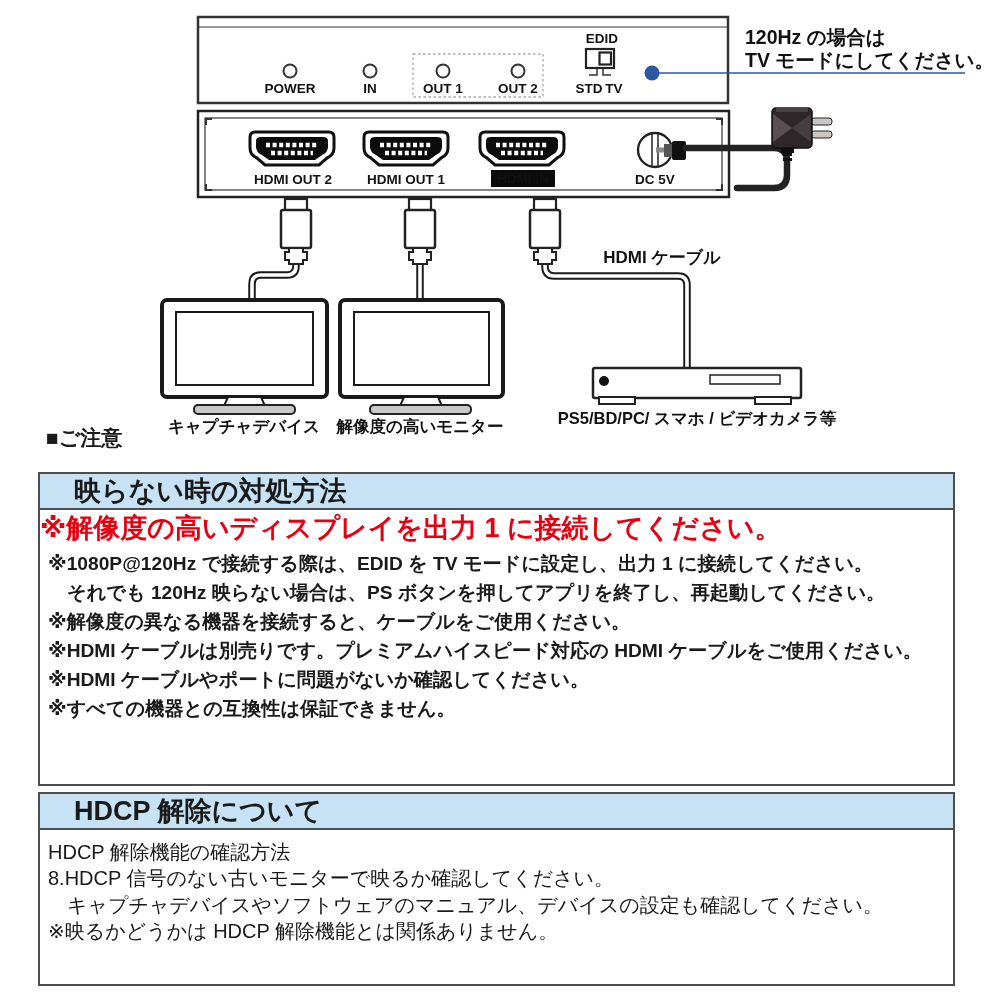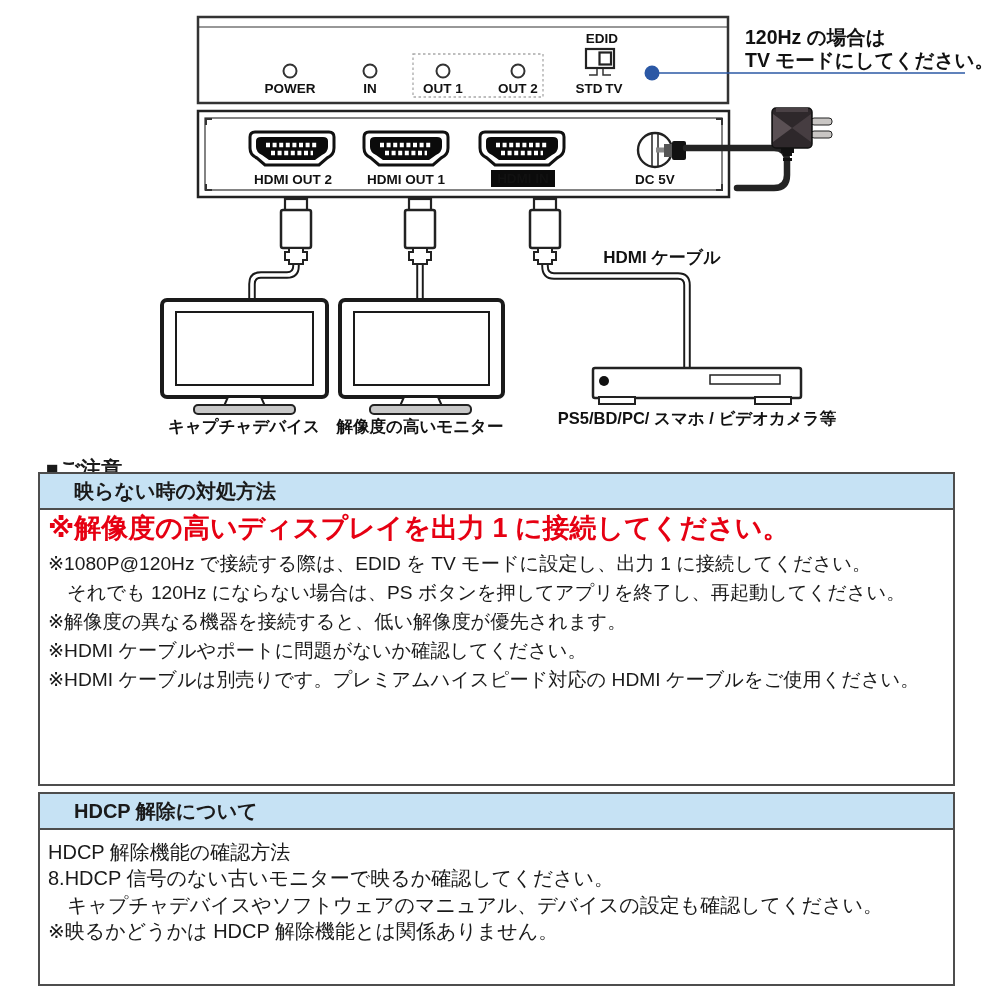--- a/index.html
+++ b/index.html
@@ -6,27 +6,27 @@
   .page{
     position:relative;width:1000px;height:1000px;background:#fff;overflow:hidden;
     font-family:"Liberation Sans","DejaVu Sans",sans-serif;color:#1a1a1a;
   }
   svg text{font-family:"Liberation Sans","DejaVu Sans",sans-serif;}
   .panel-label{font-size:13.5px;font-weight:bold;fill:#111;}
   .callout-text{font-size:19.5px;font-weight:bold;fill:#111;}
   .device-label{font-size:16.5px;font-weight:bold;fill:#111;}
   .cable-label{font-size:17px;font-weight:bold;fill:#111;}
 
-  .notice-title{position:absolute;left:46px;top:455px;font-size:21px;font-weight:bold;}
+  .notice-title{position:absolute;left:46px;top:424px;font-size:21px;font-weight:bold;}
   .nbox{position:absolute;left:38px;width:917px;border:2px solid #4d4d4d;background:#fff;box-sizing:border-box;}
   .nbox-header{height:34px;line-height:34px;background:#c6e2f4;border-bottom:2px solid #4d4d4d;
-    font-size:20px;font-weight:bold;padding-left:34px;}
-  .highlight-line{font-size:27px;font-weight:bold;color:#e60012;line-height:36px;padding-left:8px;white-space:nowrap;}
+    font-size:27px;font-weight:bold;padding-left:34px;}
+  .highlight-line{font-size:27px;font-weight:bold;color:#e60012;line-height:36px;white-space:nowrap;}
   .nbody{padding:3px 6px 0 8px;}
-  .nline{font-size:19.2px;line-height:29px;white-space:nowrap;}
+  .nline{font-size:19.2px;line-height:29px;white-space:nowrap;font-weight:bold;}
   .nbody2{padding:9px 6px 0 8px;}
   .nline2{font-size:20px;line-height:26.4px;white-space:nowrap;}
   .indent{padding-left:19px;}
 </style>
 </head>
 <body>
 
 <div class="page">
 
 <svg width="1000" height="440" viewBox="0 0 1000 440">
@@ -162,24 +162,25 @@
 </svg>
 
 
 <div class="notice-title">■ご注意</div>
 
 <div class="nbox" style="top:472px;height:314px;">
   <div class="nbox-header">映らない時の対処方法</div>
   <div class="highlight-line">※解像度の高いディスプレイを出力 1 に接続してください。</div>
   <div class="nbody">
     <div class="nline">※1080P@120Hz で接続する際は、EDID を TV モードに設定し、出力 1 に接続してください。</div>
-    <div class="nline indent">それでも 120Hz にならない場合は、PS ボタンを押してアプリを終了し、再起動してください。</div>
-    <div class="nline">※解像度の異なる機器を接続すると、低い解像度が優先されます。</div>
+    <div class="nline indent">それでも 120Hz 映らない場合は、PS ボタンを押してアプリを終了し、再起動してください。</div>
+    <div class="nline">※解像度の異なる機器を接続すると、ケーブルをご使用ください。</div>
+    <div class="nline">※HDMI ケーブルは別売りです。プレミアムハイスピード対応の HDMI ケーブルをご使用ください。</div>
     <div class="nline">※HDMI ケーブルやポートに問題がないか確認してください。</div>
-    <div class="nline">※HDMI ケーブルは別売りです。プレミアムハイスピード対応の HDMI ケーブルをご使用ください。</div>
+    <div class="nline">※すべての機器との互換性は保証できません。</div>
   </div>
 </div>
 
 <div class="nbox" style="top:792px;height:194px;">
   <div class="nbox-header">HDCP 解除について</div>
   <div class="nbody2">
     <div class="nline2">HDCP 解除機能の確認方法</div>
     <div class="nline2">8.HDCP 信号のない古いモニターで映るか確認してください。</div>
     <div class="nline2 indent">キャプチャデバイスやソフトウェアのマニュアル、デバイスの設定も確認してください。</div>
     <div class="nline2">※映るかどうかは HDCP 解除機能とは関係ありません。</div>

